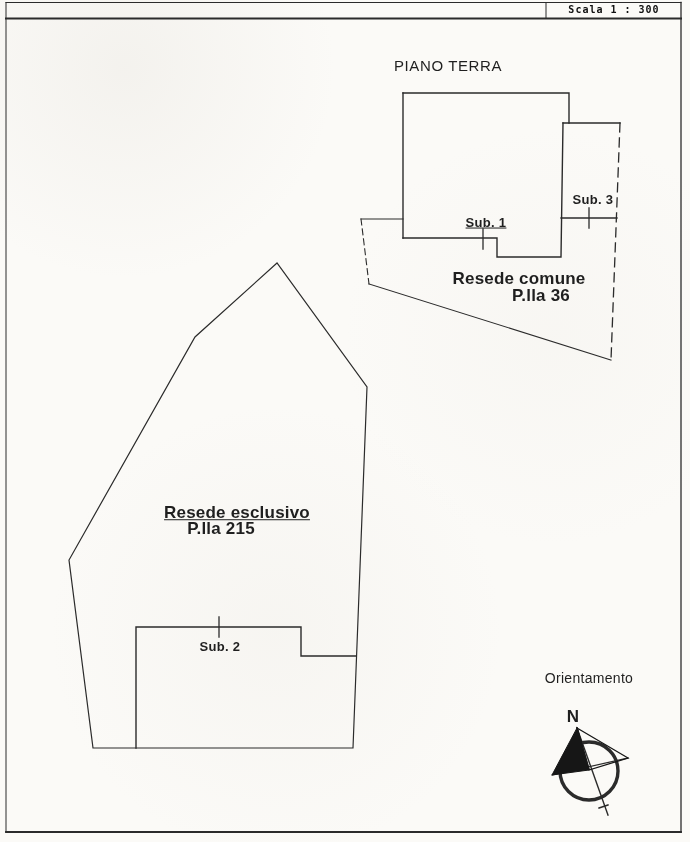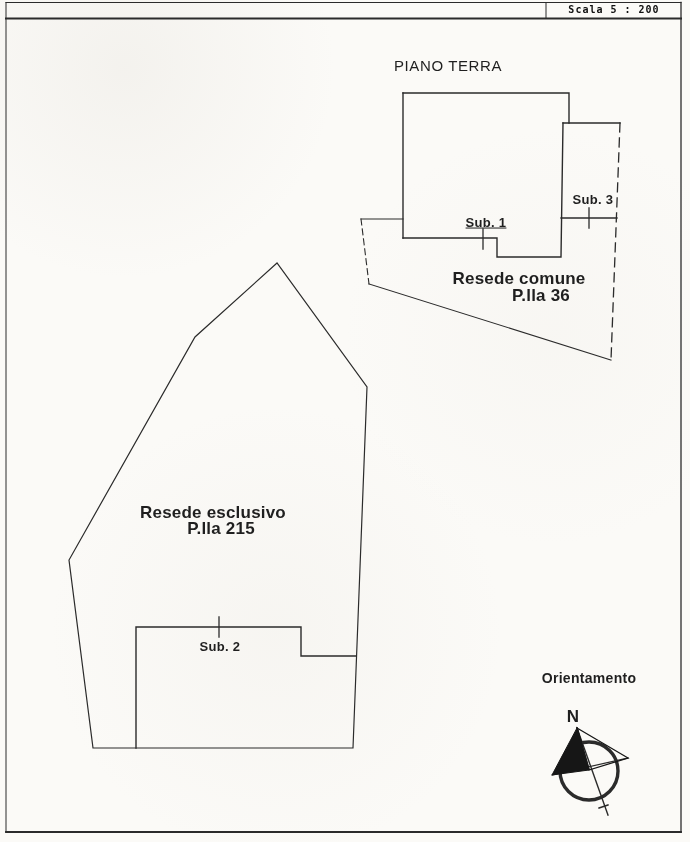--- a/index.html
+++ b/index.html
@@ -21,21 +21,21 @@
     position:absolute;
     transform:translate(-50%,-50%);
     white-space:nowrap;
     color:#1f1f1f;
     line-height:1.15;
     text-align:center;
   }
   .title{font-size:15px;letter-spacing:.6px;font-weight:400;}
   .sub{font-size:13px;font-weight:600;letter-spacing:.3px;}
   .resede{font-size:17px;font-weight:600;letter-spacing:.2px;}
-  .orient{font-size:14px;font-weight:700;letter-spacing:.3px;}
+  .orient{font-size:14px;font-weight:400;letter-spacing:.3px;}
   .north{font-size:17px;font-weight:600;}
   .scala{
     font-family:"DejaVu Sans Mono", monospace;
     font-size:10px;font-weight:700;letter-spacing:1px;
     color:#101010;
   }
 </style>
 </head>
 <body>
 
@@ -72,28 +72,28 @@
 
       <circle cx="589" cy="771" r="29" stroke-width="3.4"></circle>
       <line x1="577" y1="728" x2="608" y2="815" stroke-width="1.4"></line>
       <line x1="599" y1="808" x2="608" y2="805" stroke-width="1.4"></line>
       <line x1="552" y1="775" x2="628" y2="758" stroke-width="1.2"></line>
       <polygon points="577,728 552,775 589,770" fill="#161616" stroke="#161616" stroke-width="1"></polygon>
       <polygon points="577,728 628,758 589,770" fill="none" stroke="#161616" stroke-width="1.3"></polygon>
     </g>
   </svg>
 
-  <div class="lbl scala" style="left:614px;top:10px;">Scala 5 : 200</div>
+  <div class="lbl scala" style="left:614px;top:10px;">Scala 1 : 300</div>
 
   <div class="lbl title" style="left:448px;top:66px;">PIANO TERRA</div>
   <div class="lbl sub" style="left:486px;top:223px;text-decoration:underline;">Sub. 1</div>
   <div class="lbl sub" style="left:593px;top:200px;text-align:right;">Sub. 3</div>
   <div class="lbl resede" style="left:519px;top:279px;">Resede comune</div>
   <div class="lbl resede" style="left:541px;top:296px;">P.lla 36</div>
 
-  <div class="lbl resede" style="left:213px;top:513px;">Resede esclusivo</div>
+  <div class="lbl resede" style="left:237px;top:513px;text-decoration:underline;">Resede esclusivo</div>
   <div class="lbl resede" style="left:221px;top:529px;">P.lla 215</div>
   <div class="lbl sub" style="left:220px;top:647px;">Sub. 2</div>
 
   <div class="lbl orient" style="left:589px;top:678px;">Orientamento</div>
   <div class="lbl north" style="left:573px;top:717px;">N</div>
 
 </div>
 
 </body></html>

